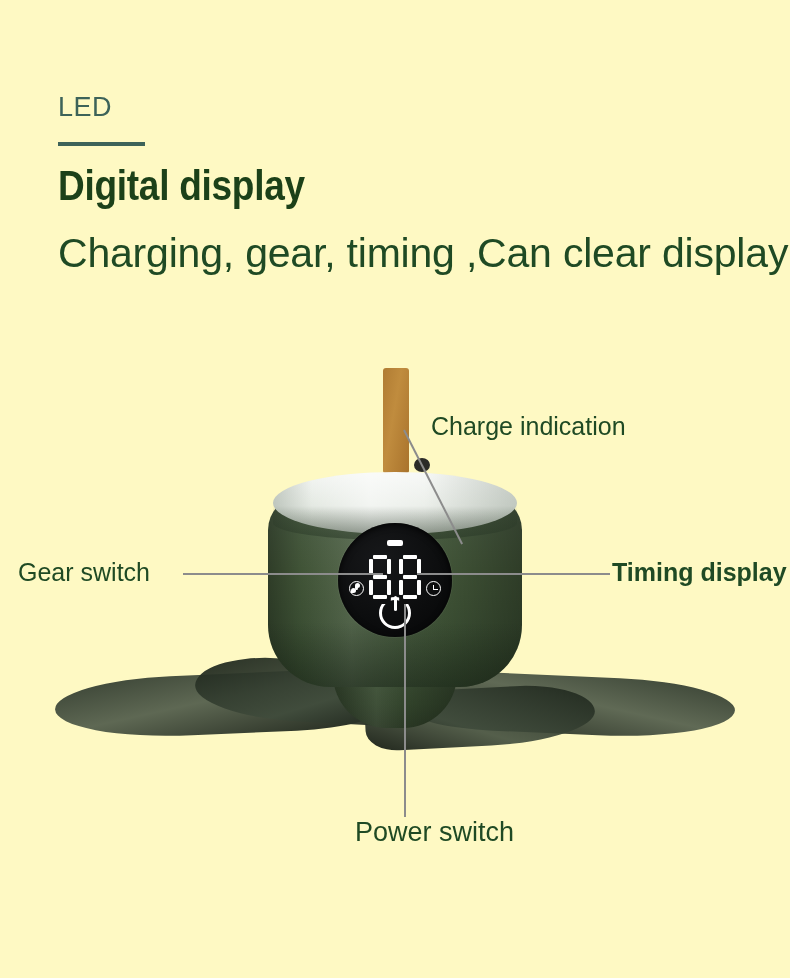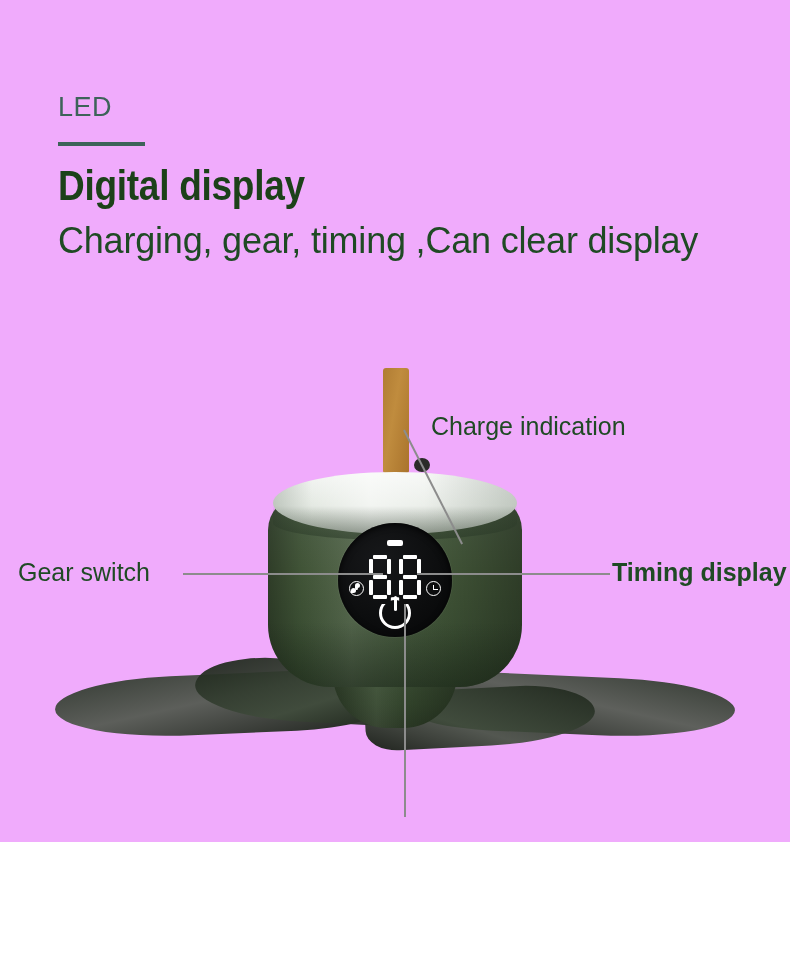--- a/index.html
+++ b/index.html
@@ -6,22 +6,22 @@
   * { margin:0; padding:0; box-sizing:border-box; }
   html, body { background:#ffffff; }
   body {
     font-family:"Liberation Sans", sans-serif;
     -webkit-font-smoothing:antialiased;
   }
 
   .page {
     position:relative;
     width:790px;
-    height:842px;
-    background:#f0abfc;
+    height:978px;
+    background:#fef9c3;
     overflow:hidden;
   }
 
   
   .header { position:absolute; left:58px; top:94px; }
 
   .eyebrow {
     font-size:27px;
     letter-spacing:0.5px;
     color:#3d6359;
@@ -37,22 +37,22 @@
     margin-top:17px;
     font-size:43px;
     font-weight:bold;
     color:#1c4119;
     line-height:1.05;
     letter-spacing:-0.3px;
     transform:scaleX(0.86);
     transform-origin:left center;
   }
   .subhead {
-    margin-top:12px;
-    font-size:36px;
+    margin-top:22px;
+    font-size:41px;
     color:#1f4a24;
     line-height:1.15;
     letter-spacing:-0.2px;
   }
 
   
   .stage {
     position:absolute;
     left:0; top:350px;
     width:790px; height:470px;
@@ -388,15 +388,16 @@
   </div>
 
   <div class="leader leader-h leader-gear"></div>
   <div class="leader leader-h leader-timing"></div>
   <div class="leader leader-v leader-power"></div>
   <div class="leader leader-charge"></div>
 
   <div class="callout callout-gear">Gear switch</div>
   <div class="callout callout-timing">Timing display</div>
   <div class="callout callout-charge">Charge indication</div>
+  <div class="callout callout-power">Power switch</div>
 
 
 </div>
 
 </body></html>

